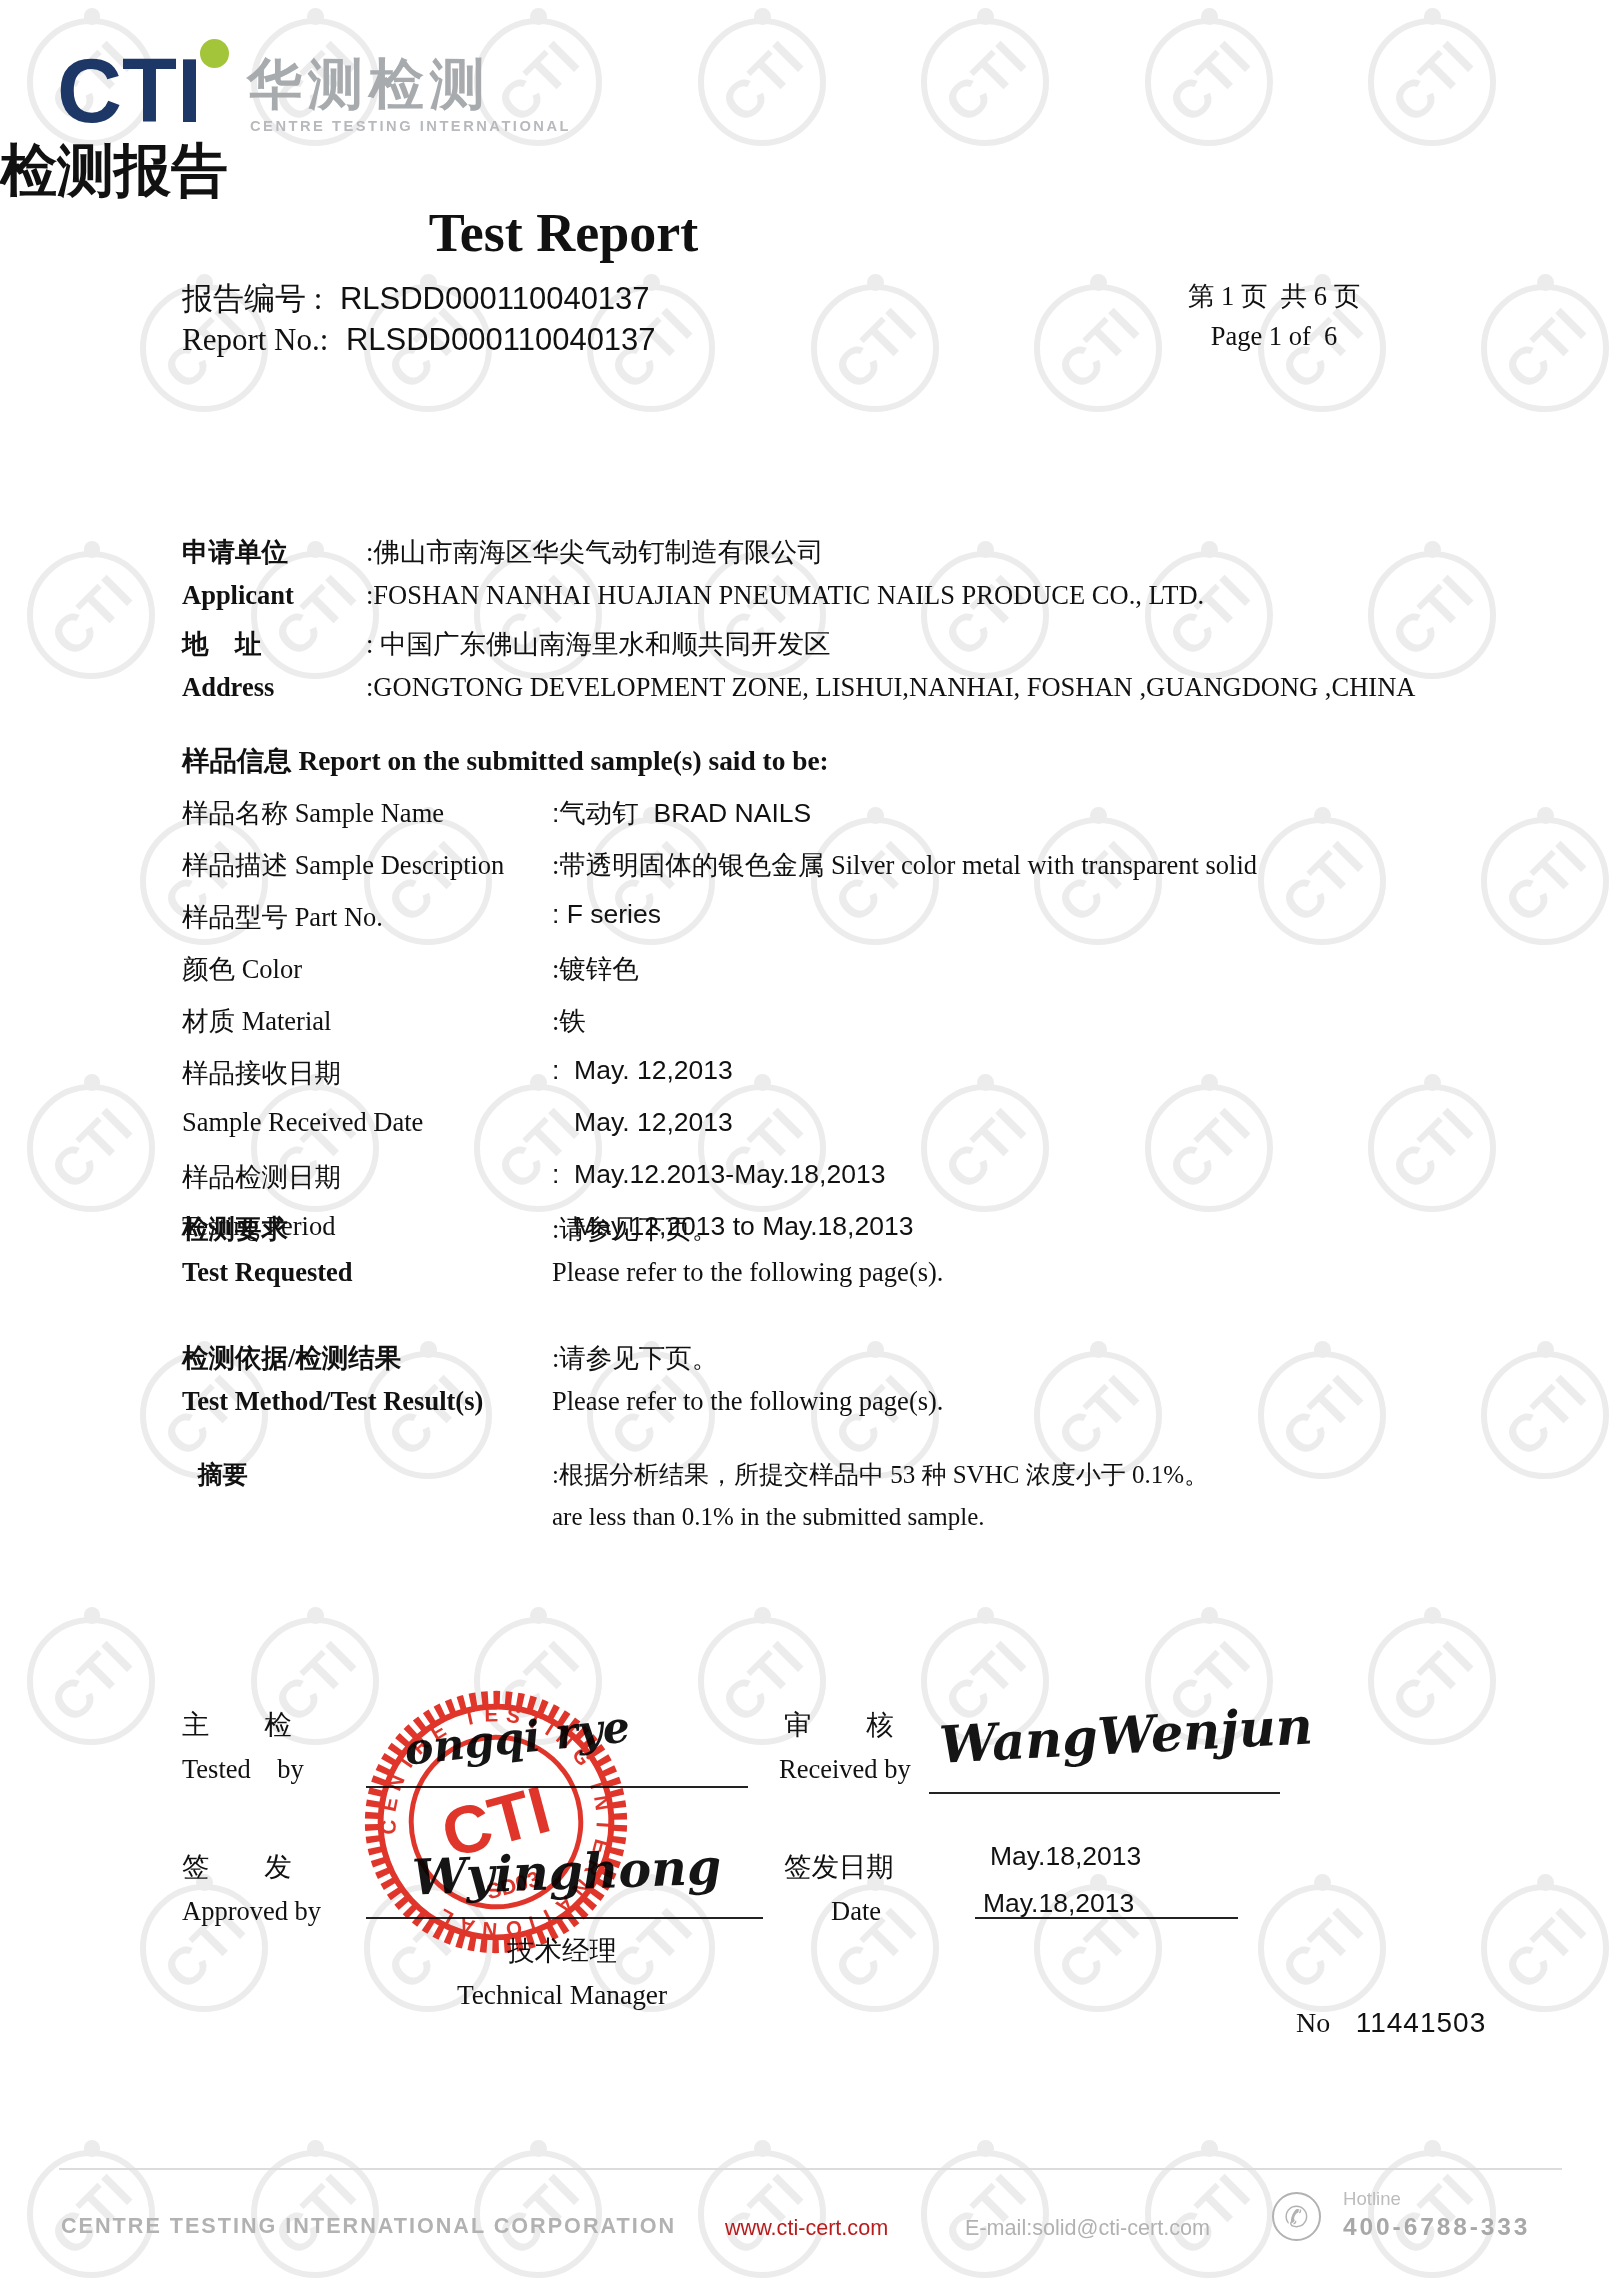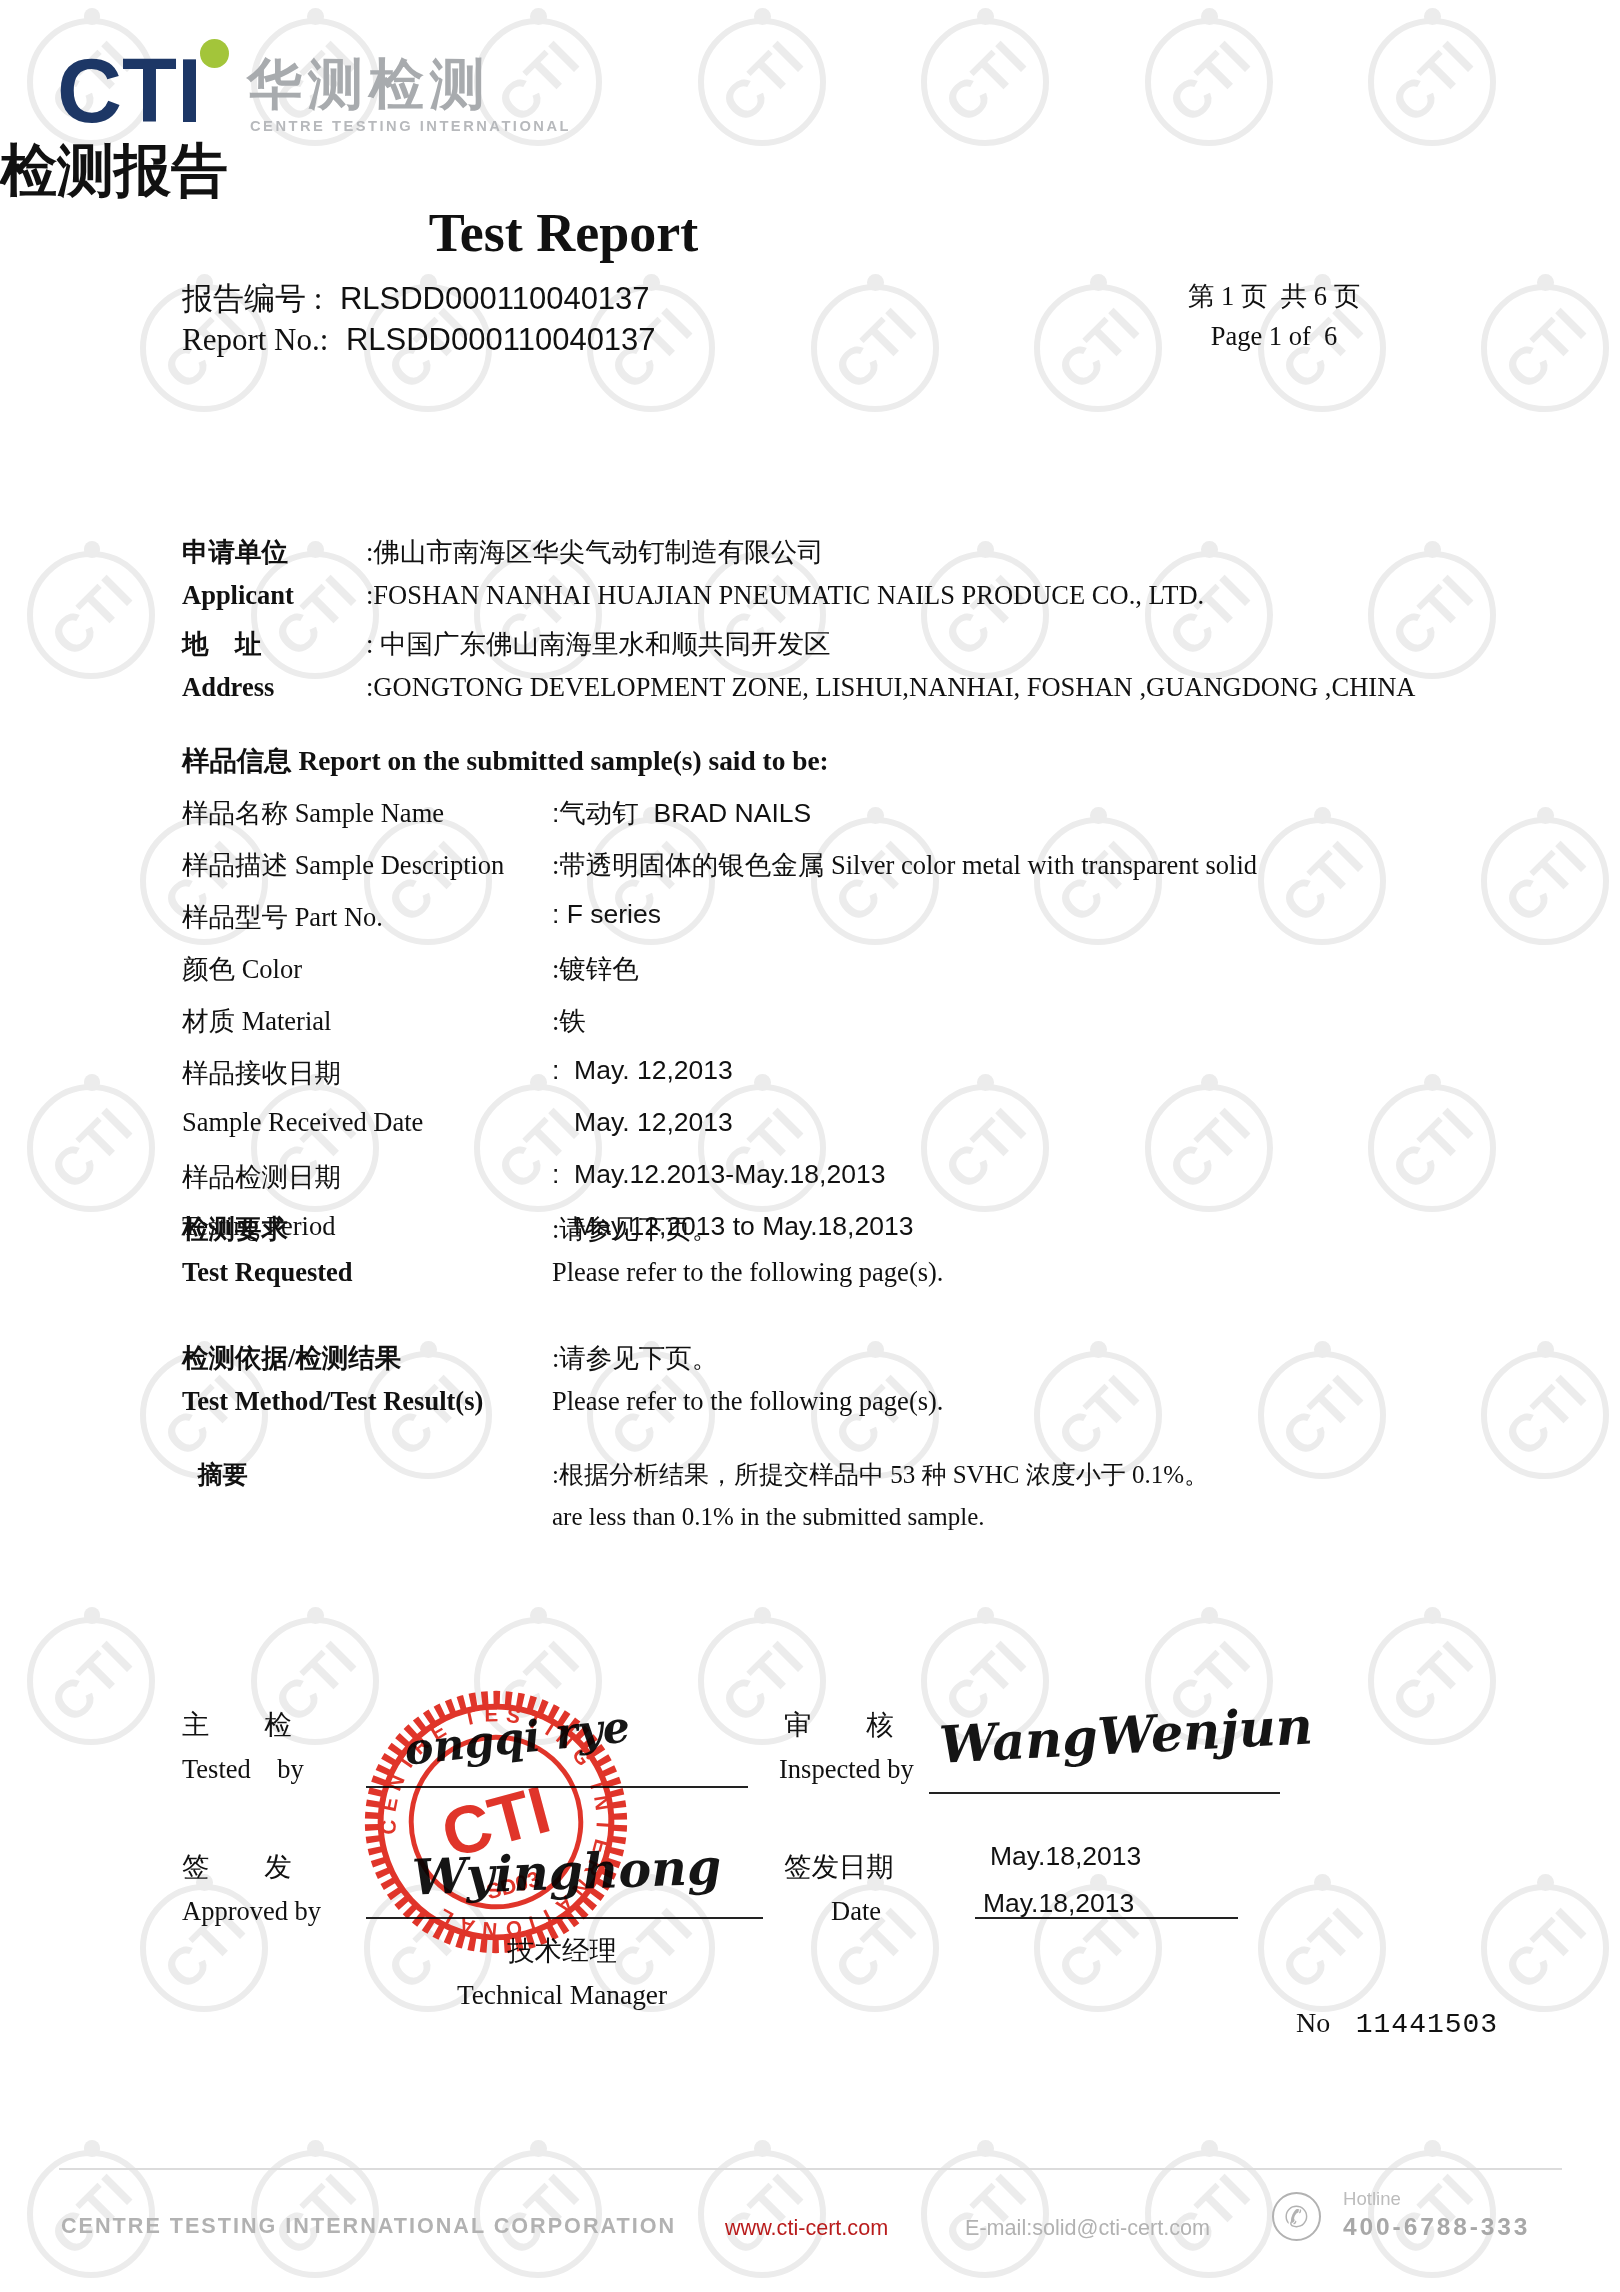--- a/index.html
+++ b/index.html
@@ -59,21 +59,21 @@
   .ul{width:370px;font-weight:bold;flex:0 0 auto;padding-left:15.7px;box-sizing:border-box;}
   
   .zh-sp{font-size:27.4px;white-space:pre;}
   .en-lb{font-size:26.5px;white-space:pre;}
   .sigline{border-top:2px solid #222;height:0;}
   .sig{font-family:"DejaVu Serif",serif;font-style:italic;font-weight:bold;color:#151515;}
   .stamp{left:356px;top:1682px;width:280px;height:280px;opacity:.92;mix-blend-mode:multiply;}
   .datesans{font-family:"Liberation Sans",sans-serif;font-size:26.5px;}
   .techcenter{left:366px;width:392px;text-align:center;font-size:27.4px;}
   .no-line{left:1296px;top:2007px;font-size:28px;}
-  .no-line .nv{font-family:Liberation Mono, monospace;margin-left:25.5px;letter-spacing:1px;}
+  .no-line .nv{font-family:Liberation Sans, sans-serif;margin-left:25.5px;letter-spacing:1px;}
   
   .footer-rule{left:59px;top:2168px;width:1503px;height:2px;background:#dcdcdc;}
   .f-company{left:61px;top:2213px;font-family:"Liberation Sans",sans-serif;font-weight:bold;
       font-size:21.6px;color:#b2b2b2;letter-spacing:2px;}
   .f-web{left:725px;top:2215px;font-family:"Liberation Sans",sans-serif;font-size:21.6px;color:#b91c1c;}
   .f-mail{left:965px;top:2215px;font-family:"Liberation Sans",sans-serif;font-size:21.6px;color:#b2b2b2;}
   .f-phone{left:1272px;top:2192px;width:45px;height:45px;border:2.9px solid #b2b2b2;border-radius:50%;
       display:flex;align-items:center;justify-content:center;font-size:29px;color:#b2b2b2;}
   .f-hotline{left:1343px;top:2188px;font-family:"Liberation Sans",sans-serif;font-size:18.6px;color:#bcbcbc;}
   .f-number{left:1343px;top:2213px;font-family:"Liberation Sans",sans-serif;font-weight:bold;
@@ -392,21 +392,21 @@
         <span class="sv">are less than 0.1% in the submitted sample.</span>
       </div>
     </div>
 
     <div class="abs zh-sp" style="left:182px;top:1707px;">主        检</div>
     <div class="abs en-lb" style="left:182px;top:1754px;">Tested    by</div>
     <div class="abs sig" style="left:404px;top:1713px;font-size:43px;transform:rotate(-6deg);">ongqi rye</div>
     <div class="abs sigline" style="left:366px;top:1786px;width:382px;"></div>
 
     <div class="abs zh-sp" style="left:784px;top:1707px;">审        核</div>
-    <div class="abs en-lb" style="left:779px;top:1754px;">Inspected by</div>
+    <div class="abs en-lb" style="left:779px;top:1754px;">Received by</div>
     <div class="abs sig" style="left:939px;top:1705px;font-size:51px;transform:rotate(-3deg);">WangWenjun</div>
     <div class="abs sigline" style="left:929px;top:1792px;width:351px;"></div>
 
     <div class="abs zh-sp" style="left:182px;top:1849px;">签        发</div>
     <div class="abs en-lb" style="left:182px;top:1896px;">Approved by</div>
     <div class="abs sig" style="left:412px;top:1843px;font-size:49px;transform:rotate(-2deg);">Wyinghong</div>
     <div class="abs sigline" style="left:366px;top:1917px;width:397px;"></div>
     <div class="abs techcenter" style="top:1933px;">技术经理</div>
     <div class="abs techcenter" style="top:1980px;">Technical Manager</div>
 

